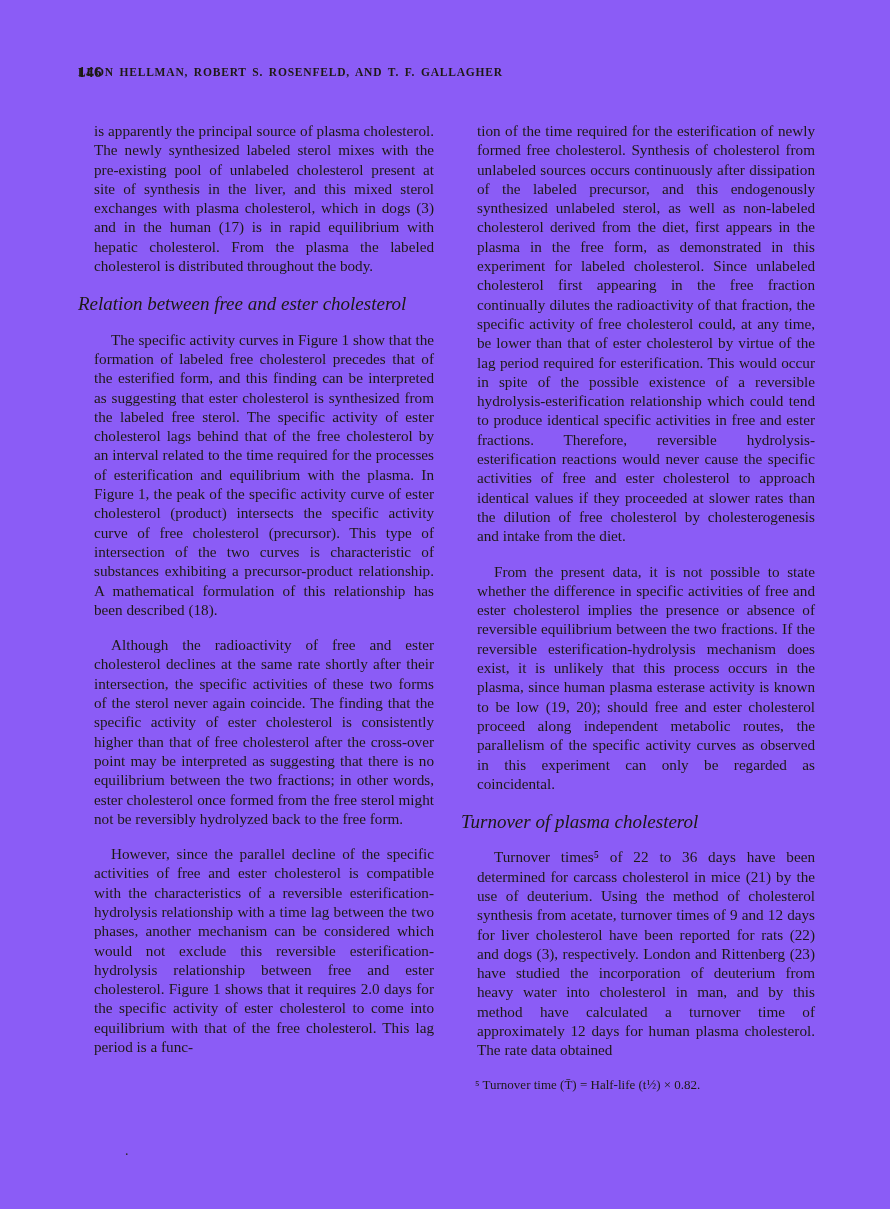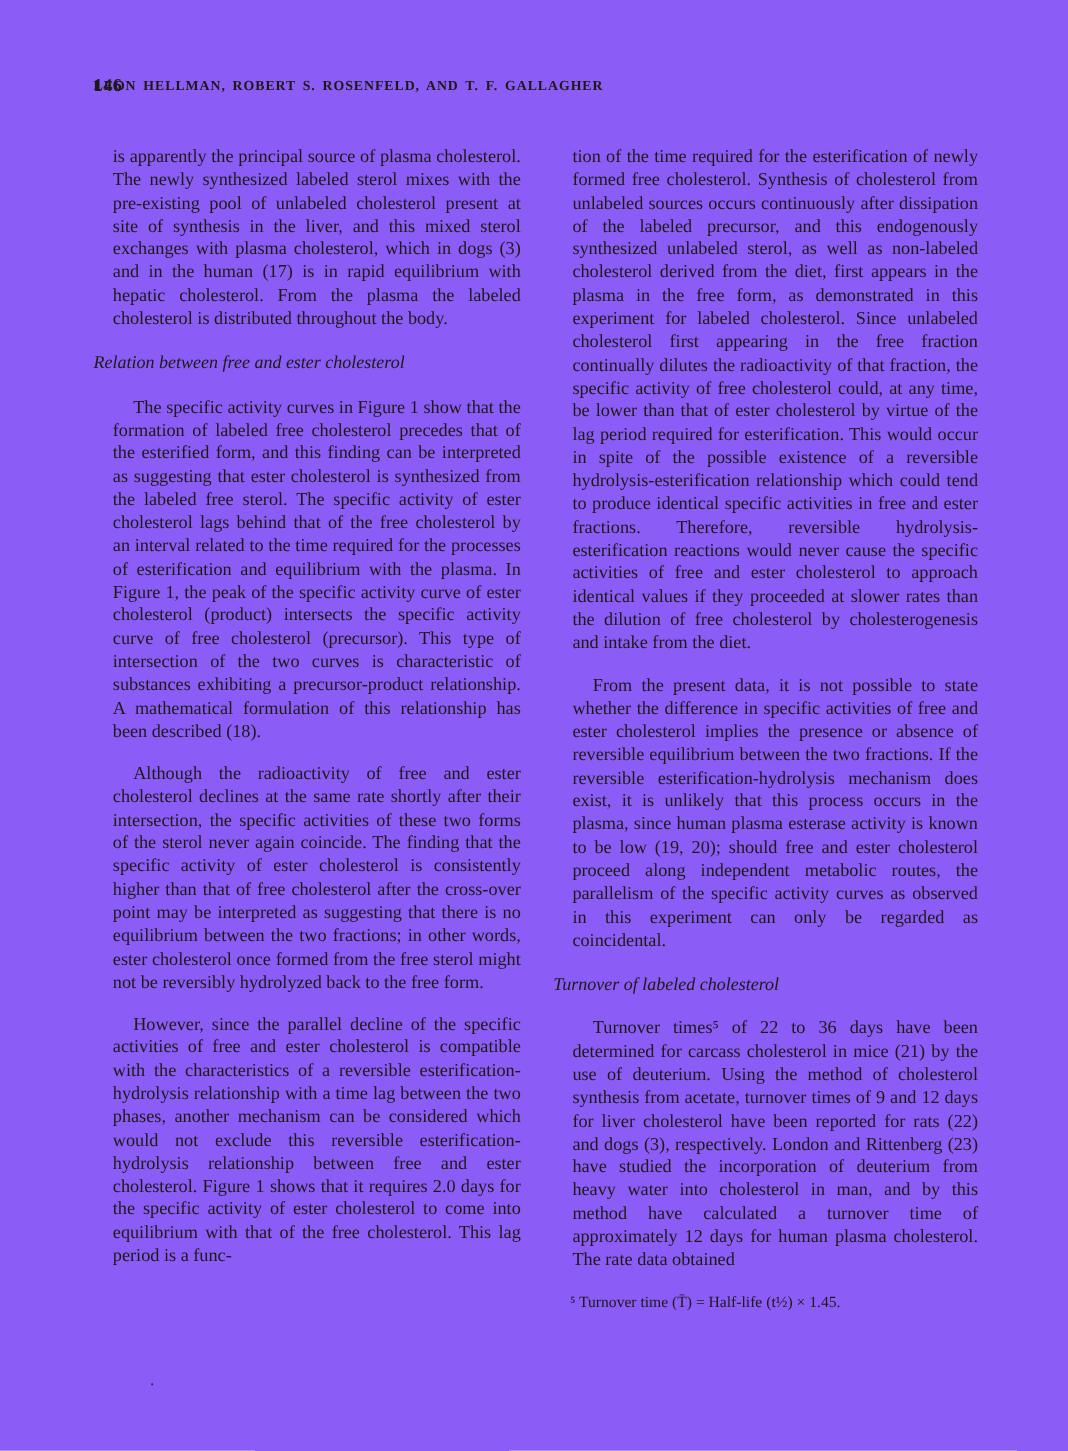--- a/index.html
+++ b/index.html
@@ -55,21 +55,21 @@
   .para {
     margin: 16px;
     text-align: justify;
   }
   .para.indent {
     text-indent: 17px;
   }
   .section-heading {
     font-style: italic;
     font-weight: normal;
-    font-size: 15px;
+    font-size: 19px;
     margin: 19px 0 12px 0;
     text-align: left;
   }
   .footnote {
     margin-top: 16px;
     font-size: 13px;
     line-height: 17px;
     text-indent: 14px;
     text-align: left;
   }
@@ -95,20 +95,20 @@
     <p class="para">is apparently the principal source of plasma cholesterol. The newly synthesized labeled sterol mixes with the pre-existing pool of unlabeled cholesterol present at site of synthesis in the liver, and this mixed sterol exchanges with plasma cholesterol, which in dogs (3) and in the human (17) is in rapid equilibrium with hepatic cholesterol. From the plasma the labeled cholesterol is distributed throughout the body.</p>
     <h3 class="section-heading">Relation between free and ester cholesterol</h3>
     <p class="para indent">The specific activity curves in Figure 1 show that the formation of labeled free cholesterol precedes that of the esterified form, and this finding can be interpreted as suggesting that ester cholesterol is synthesized from the labeled free sterol. The specific activity of ester cholesterol lags behind that of the free cholesterol by an interval related to the time required for the processes of esterification and equilibrium with the plasma. In Figure 1, the peak of the specific activity curve of ester cholesterol (product) intersects the specific activity curve of free cholesterol (precursor). This type of intersection of the two curves is characteristic of substances exhibiting a precursor-product relationship. A mathematical formulation of this relationship has been described (18).</p>
     <p class="para indent">Although the radioactivity of free and ester cholesterol declines at the same rate shortly after their intersection, the specific activities of these two forms of the sterol never again coincide. The finding that the specific activity of ester cholesterol is consistently higher than that of free cholesterol after the cross-over point may be interpreted as suggesting that there is no equilibrium between the two fractions; in other words, ester cholesterol once formed from the free sterol might not be reversibly hydrolyzed back to the free form.</p>
     <p class="para indent">However, since the parallel decline of the specific activities of free and ester cholesterol is compatible with the characteristics of a reversible esterification-hydrolysis relationship with a time lag between the two phases, another mechanism can be considered which would not exclude this reversible esterification-hydrolysis relationship between free and ester cholesterol. Figure 1 shows that it requires 2.0 days for the specific activity of ester cholesterol to come into equilibrium with that of the free cholesterol. This lag period is a func-</p>
   </div>
 
   <div class="column column-right">
     <p class="para">tion of the time required for the esterification of newly formed free cholesterol. Synthesis of cholesterol from unlabeled sources occurs continuously after dissipation of the labeled precursor, and this endogenously synthesized unlabeled sterol, as well as non-labeled cholesterol derived from the diet, first appears in the plasma in the free form, as demonstrated in this experiment for labeled cholesterol. Since unlabeled cholesterol first appearing in the free fraction continually dilutes the radioactivity of that fraction, the specific activity of free cholesterol could, at any time, be lower than that of ester cholesterol by virtue of the lag period required for esterification. This would occur in spite of the possible existence of a reversible hydrolysis-esterification relationship which could tend to produce identical specific activities in free and ester fractions. Therefore, reversible hydrolysis-esterification reactions would never cause the specific activities of free and ester cholesterol to approach identical values if they proceeded at slower rates than the dilution of free cholesterol by cholesterogenesis and intake from the diet.</p>
     <p class="para indent">From the present data, it is not possible to state whether the difference in specific activities of free and ester cholesterol implies the presence or absence of reversible equilibrium between the two fractions. If the reversible esterification-hydrolysis mechanism does exist, it is unlikely that this process occurs in the plasma, since human plasma esterase activity is known to be low (19, 20); should free and ester cholesterol proceed along independent metabolic routes, the parallelism of the specific activity curves as observed in this experiment can only be regarded as coincidental.</p>
-    <h3 class="section-heading">Turnover of labeled cholesterol</h3>
+    <h3 class="section-heading">Turnover of plasma cholesterol</h3>
     <p class="para indent">Turnover times⁵ of 22 to 36 days have been determined for carcass cholesterol in mice (21) by the use of deuterium. Using the method of cholesterol synthesis from acetate, turnover times of 9 and 12 days for liver cholesterol have been reported for rats (22) and dogs (3), respectively. London and Rittenberg (23) have studied the incorporation of deuterium from heavy water into cholesterol in man, and by this method have calculated a turnover time of approximately 12 days for human plasma cholesterol. The rate data obtained</p>
-    <p class="footnote">⁵ Turnover time (T̄) = Half-life (t½) × 1.45.</p>
+    <p class="footnote">⁵ Turnover time (T̄) = Half-life (t½) × 0.82.</p>
   </div>
 
   <span class="scan-artifact-dot">.</span>
 
 </div>
 
 </body></html>

